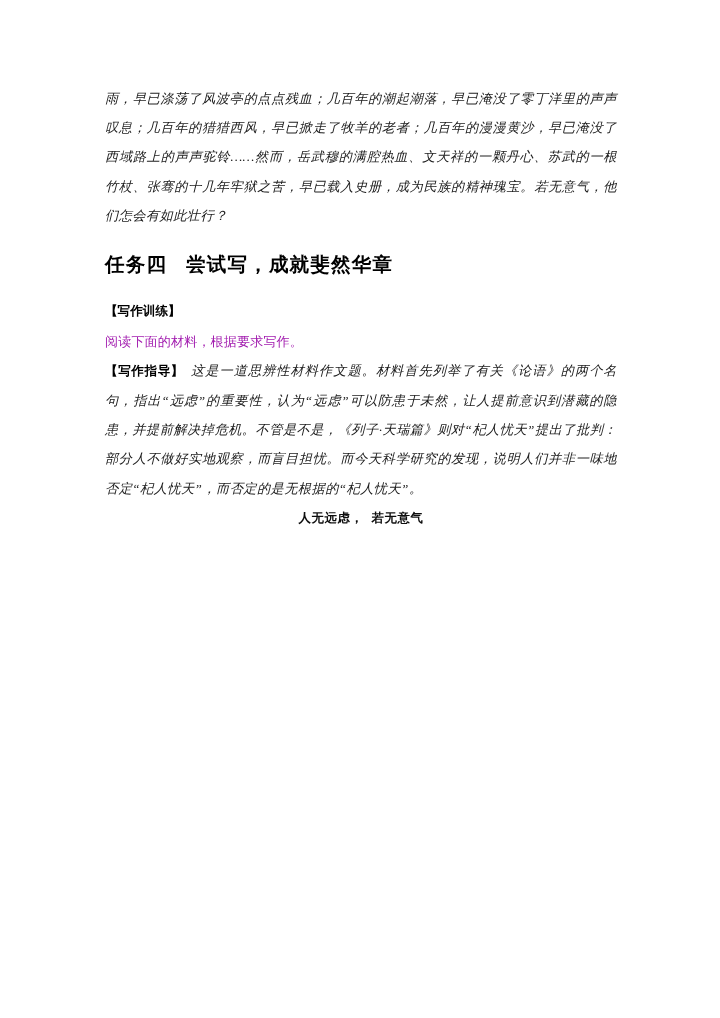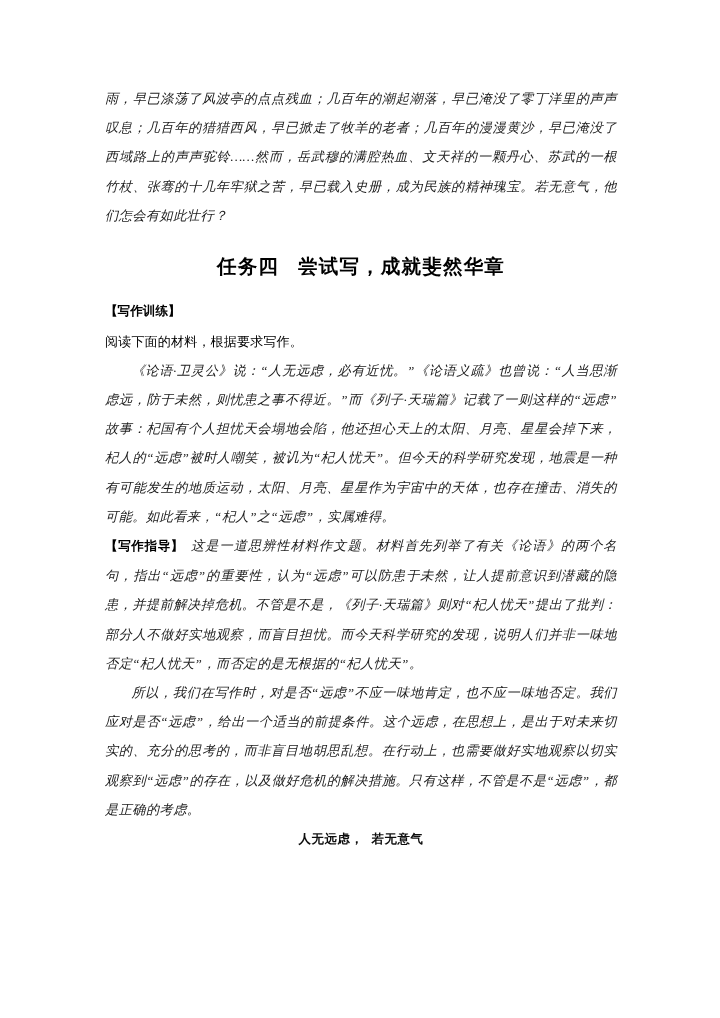--- a/index.html
+++ b/index.html
@@ -51,33 +51,33 @@
     letter-spacing: 0.45px;
     color: #1b1b1b;
   }
 
   
   .song {
     font-family: "DejaVu Serif", "Liberation Serif", serif;
     font-style: normal;
     font-size: 13.0px;
     letter-spacing: 0.2px;
-    color: #000000;
+    color: #a21caf;
   }
 
   .indent {
     text-indent: 2em;
   }
 
   
   .task-heading {
     margin: 0;
     padding: 0;
-    text-align: center;
-    font-family: Liberation Serif, serif;
+    text-align: left;
+    font-family: Liberation Mono, monospace;
     font-weight: bold;
     font-size: 19.5px;
     letter-spacing: 1.2px;
     color: #000;
     line-height: 1.2;
   }
   .task-heading .gap {
     display: inline-block;
     width: 19px;
   }
@@ -140,29 +140,27 @@
       <span>任务四</span><span class="gap"></span><span>尝试写，成就斐然华章</span>
     </h1>
 
     <div class="sp-title-bot"></div>
 
     <p class="para label-line">
       <span class="sect-label">【写作训练】</span>
     </p>
     <p class="para song">阅读下面的材料，根据要求写作。</p>
 
-    <p class="para kai indent">《论语·卫灵公》说：“人无远虑，必有近忧。”《论语义疏》也曾说：“人当思渐虑远，防于未然，则忧患之事不得近。”而《列子·天瑞篇》记载了一则这样的“远虑”故事：杞国有个人担忧天会塌地会陷，他还担心天上的太阳、月亮、星星会掉下来，杞人的“远虑”被时人嘲笑，被讥为“杞人忧天”。但今天的科学研究发现，地震是一种有可能发生的地质运动，太阳、月亮、星星作为宇宙中的天体，也存在撞击、消失的可能。如此看来，“杞人”之“远虑”，实属难得。</p>
 
 
 
     <p class="para kai guide-para">
       <span class="sect-label">【写作指导】</span><span>这是一道思辨性材料作文题。材料首先列举了有关《论语》的两个名句，指出“远虑”的重要性，认为“远虑”可以防患于未然，让人提前意识到潜藏的隐患，并提前解决掉危机。不管是不是，《列子·天瑞篇》则对“杞人忧天”提出了批判：部分人不做好实地观察，而盲目担忧。而今天科学研究的发现，说明人们并非一味地否定“杞人忧天”，而否定的是无根据的“杞人忧天”。</span>
     </p>
 
-    <p class="para kai indent">所以，我们在写作时，对是否“远虑”不应一味地肯定，也不应一味地否定。我们应对是否“远虑”，给出一个适当的前提条件。这个远虑，在思想上，是出于对未来切实的、充分的思考的，而非盲目地胡思乱想。在行动上，也需要做好实地观察以切实观察到“远虑”的存在，以及做好危机的解决措施。只有这样，不管是不是“远虑”，都是正确的考虑。</p>
 
 
     <p class="essay-title">
       <span>人无远虑，</span><span class="gap"></span><span>若无意气</span>
     </p>
 
   </div>
 </div>
 
 </body></html>

